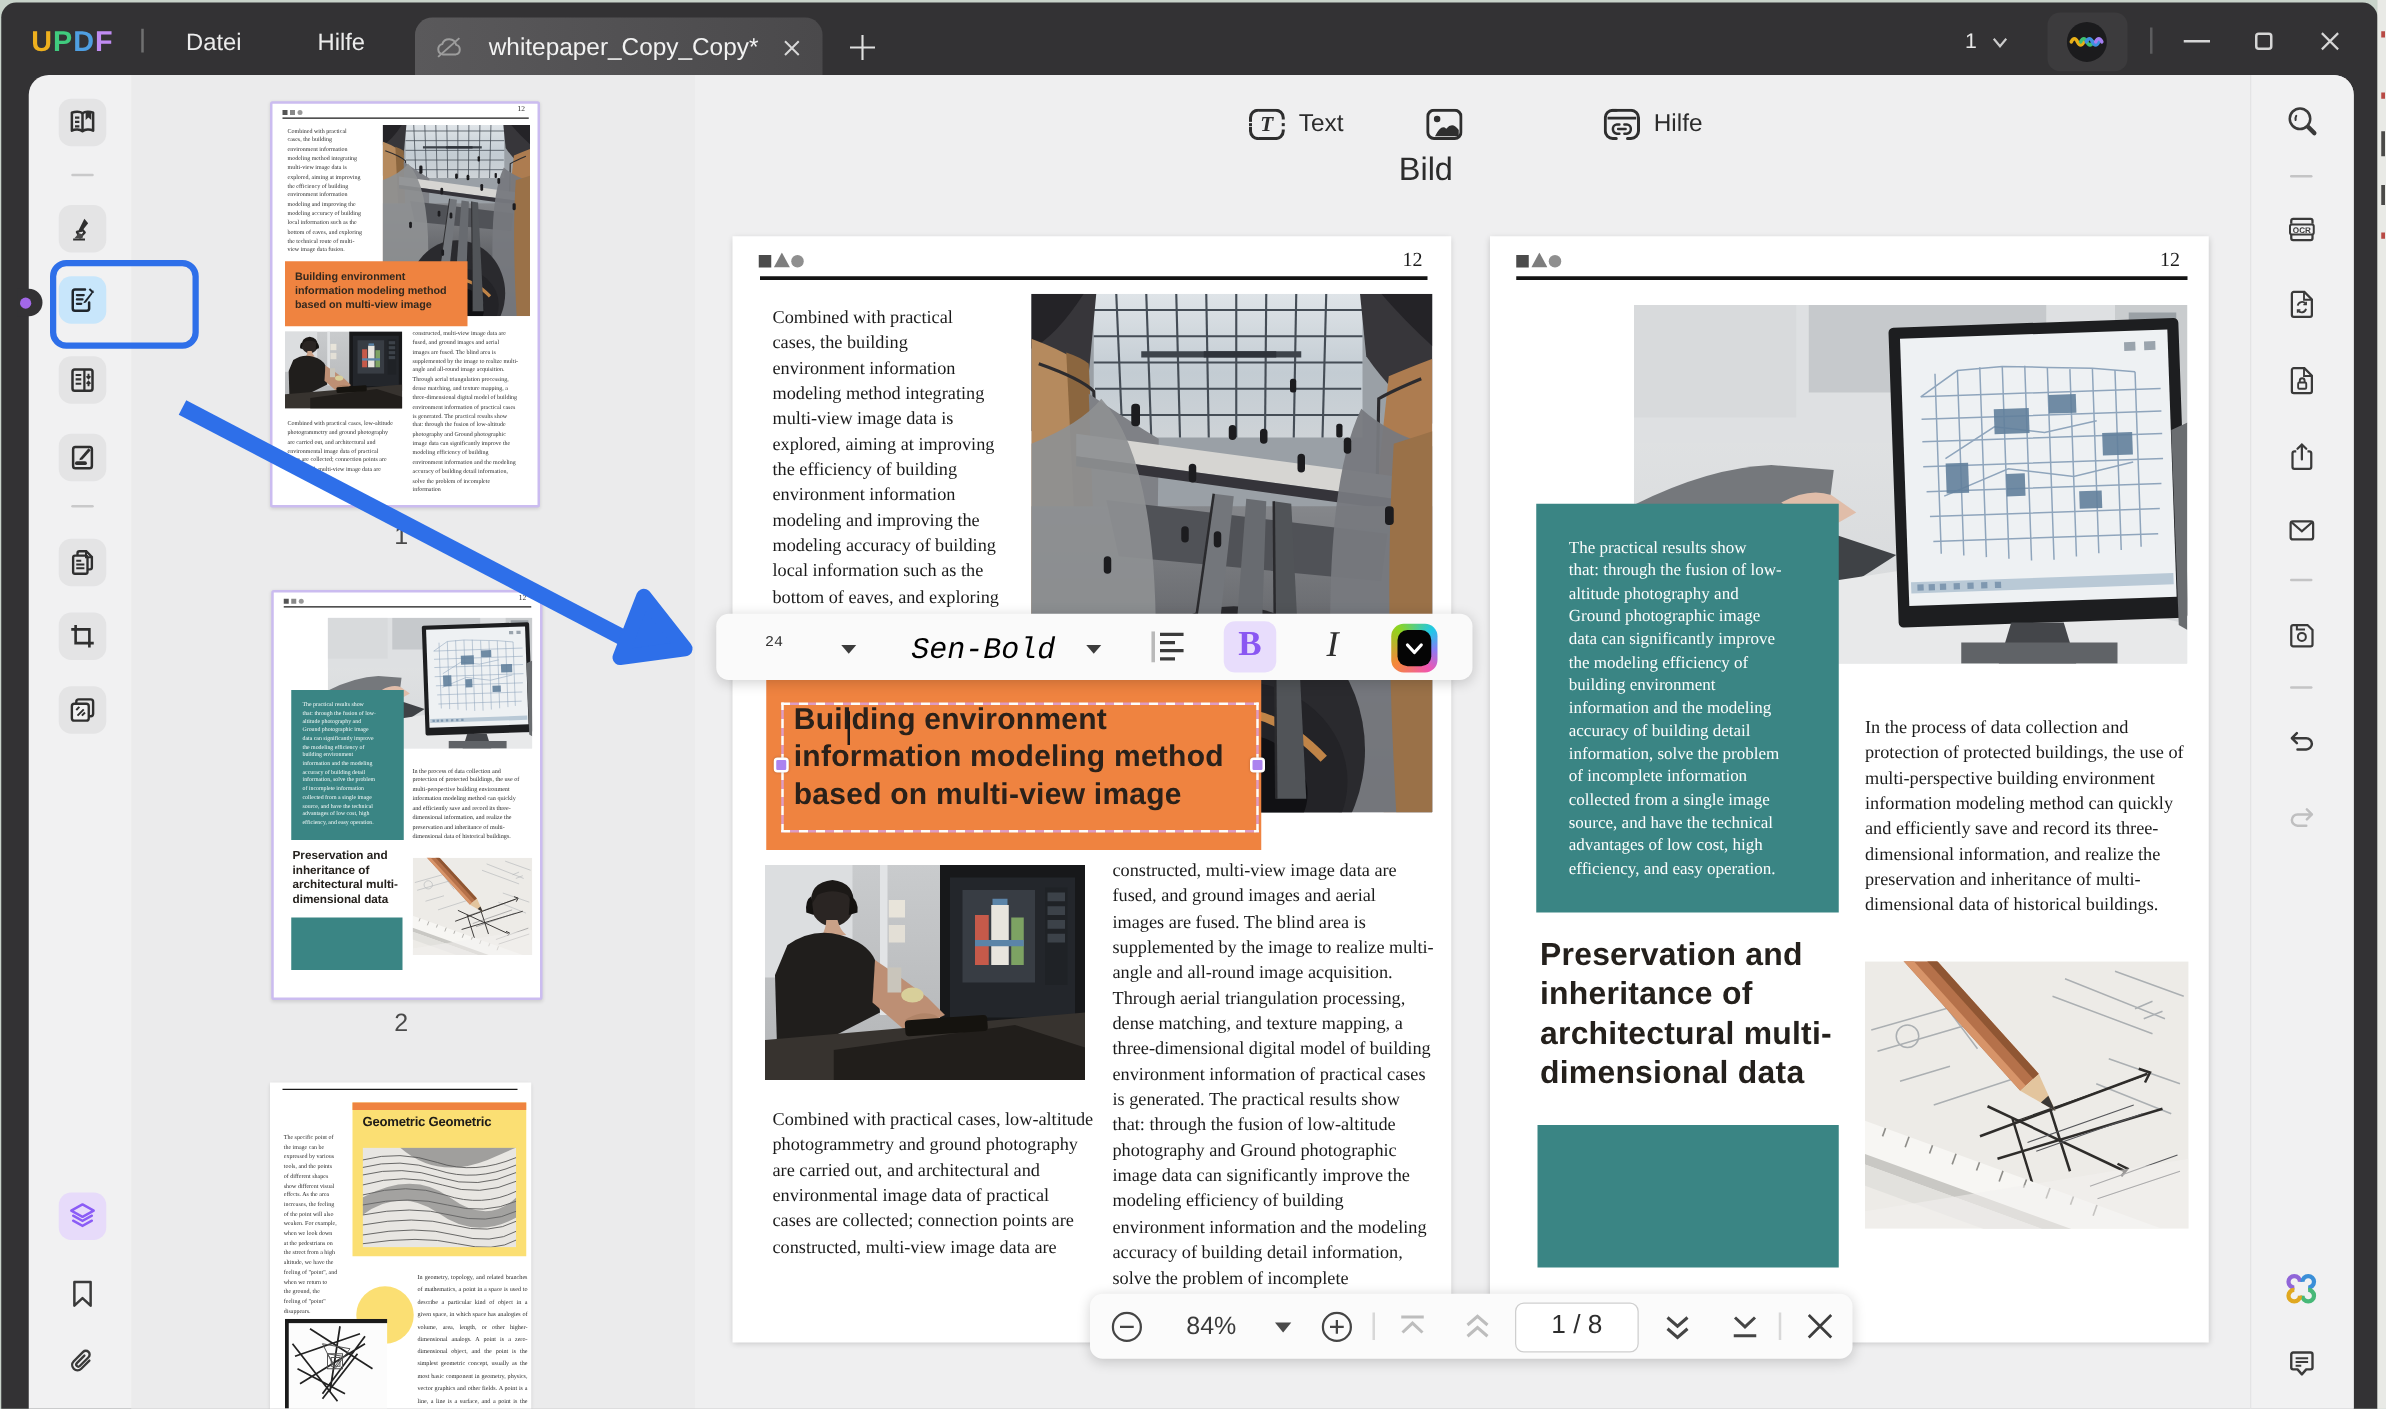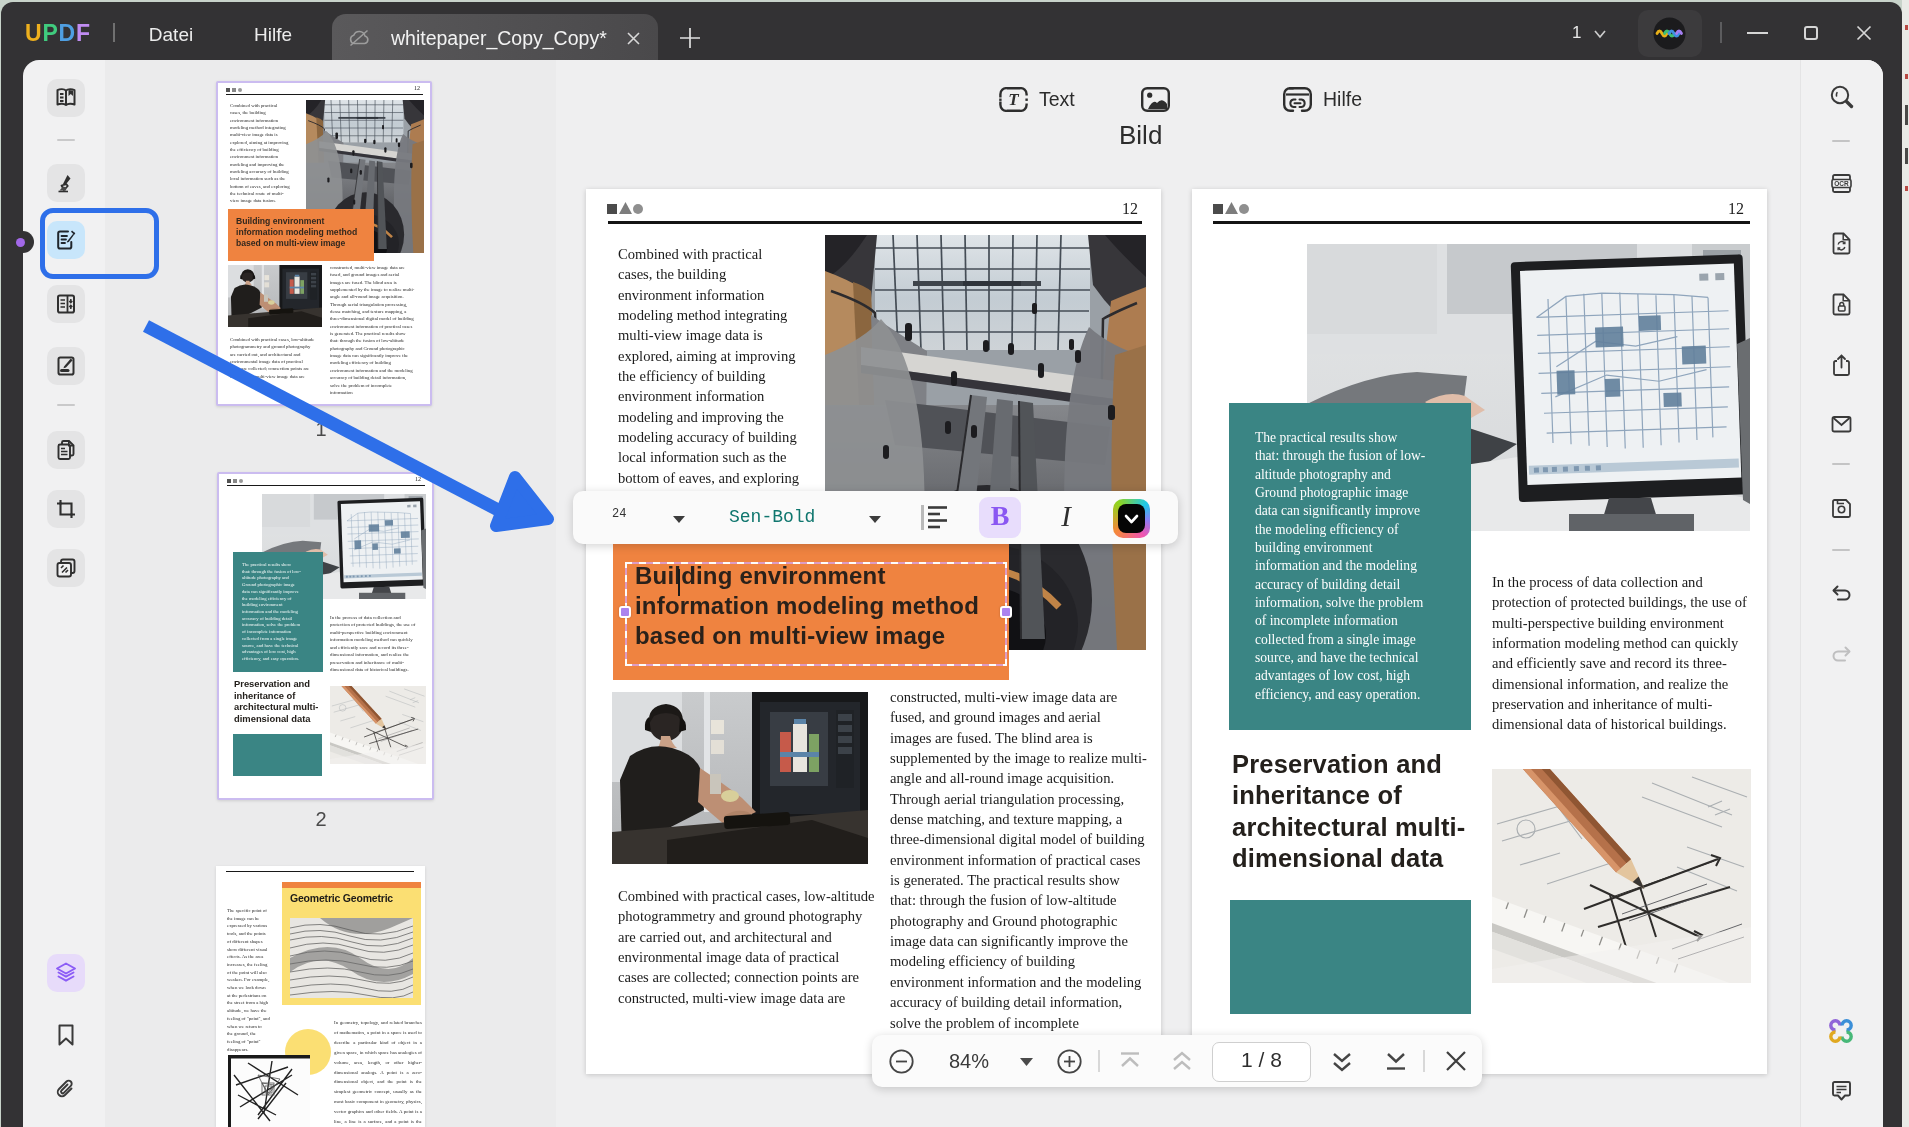--- a/index.html
+++ b/index.html
@@ -598,21 +598,21 @@
 <div class="abs" style="left:1004.6px; top:562px; width:2.4px; height:104px; background:repeating-linear-gradient(0deg,#fdfdfd 0 7px,#dd9cc4 7px 14px);"></div>
 <div class="abs" style="left:678px; top:569px; width:2px; height:27px; background:#1a1a1a;"></div>
 <div class="abs" style="left:619px; top:606px; width:12px; height:12px; background:#ab83ef; border:2.5px solid #fff; border-radius:3px; box-shadow:0 0 2px rgba(0,0,0,0.25);"></div>
 <div class="abs" style="left:1000px; top:606px; width:12px; height:12px; background:#ab83ef; border:2.5px solid #fff; border-radius:3px; box-shadow:0 0 2px rgba(0,0,0,0.25);"></div>
 
 <div id="formatbar" class="abs" style="left:573px; top:491px; width:605px; height:53px; background:#fafafa; border-radius:10px; box-shadow:0 2px 10px rgba(0,0,0,0.18);">
   <div class="mono abs" style="left:39px; top:16px; font-size:12px; color:#333;">24</div>
   <svg class="abs" style="left:99px; top:24px;" width="14" height="9" viewBox="0 0 14 9">
       <path d="M1 1 L7 8 L13 1 Z" fill="#3c3c3c"></path>
     </svg>
-  <div class="mono abs" style="left:156px; top:16px; font-size:18px; color:#0f766e;">Sen-Bold</div>
+  <div class="mono abs" style="left:156px; top:16px; font-size:24px; color:#000000;font-style:italic;">Sen-Bold</div>
   <svg class="abs" style="left:295px; top:24px;" width="14" height="9" viewBox="0 0 14 9">
       <path d="M1 1 L7 8 L13 1 Z" fill="#3c3c3c"></path>
     </svg>
   <svg class="abs" style="left:348px; top:14px;" width="26" height="25" viewBox="0 0 26 25">
     <line x1="1.5" y1="0" x2="1.5" y2="25" stroke="#b9b9b9" stroke-width="3"></line>
     <line x1="7" y1="2.5" x2="26" y2="2.5" stroke="#3a3a3a" stroke-width="2.6"></line>
     <line x1="7" y1="9" x2="19" y2="9" stroke="#3a3a3a" stroke-width="2.6"></line>
     <line x1="7" y1="15.5" x2="26" y2="15.5" stroke="#3a3a3a" stroke-width="2.6"></line>
     <line x1="7" y1="22" x2="19" y2="22" stroke="#3a3a3a" stroke-width="2.6"></line>
   </svg>

